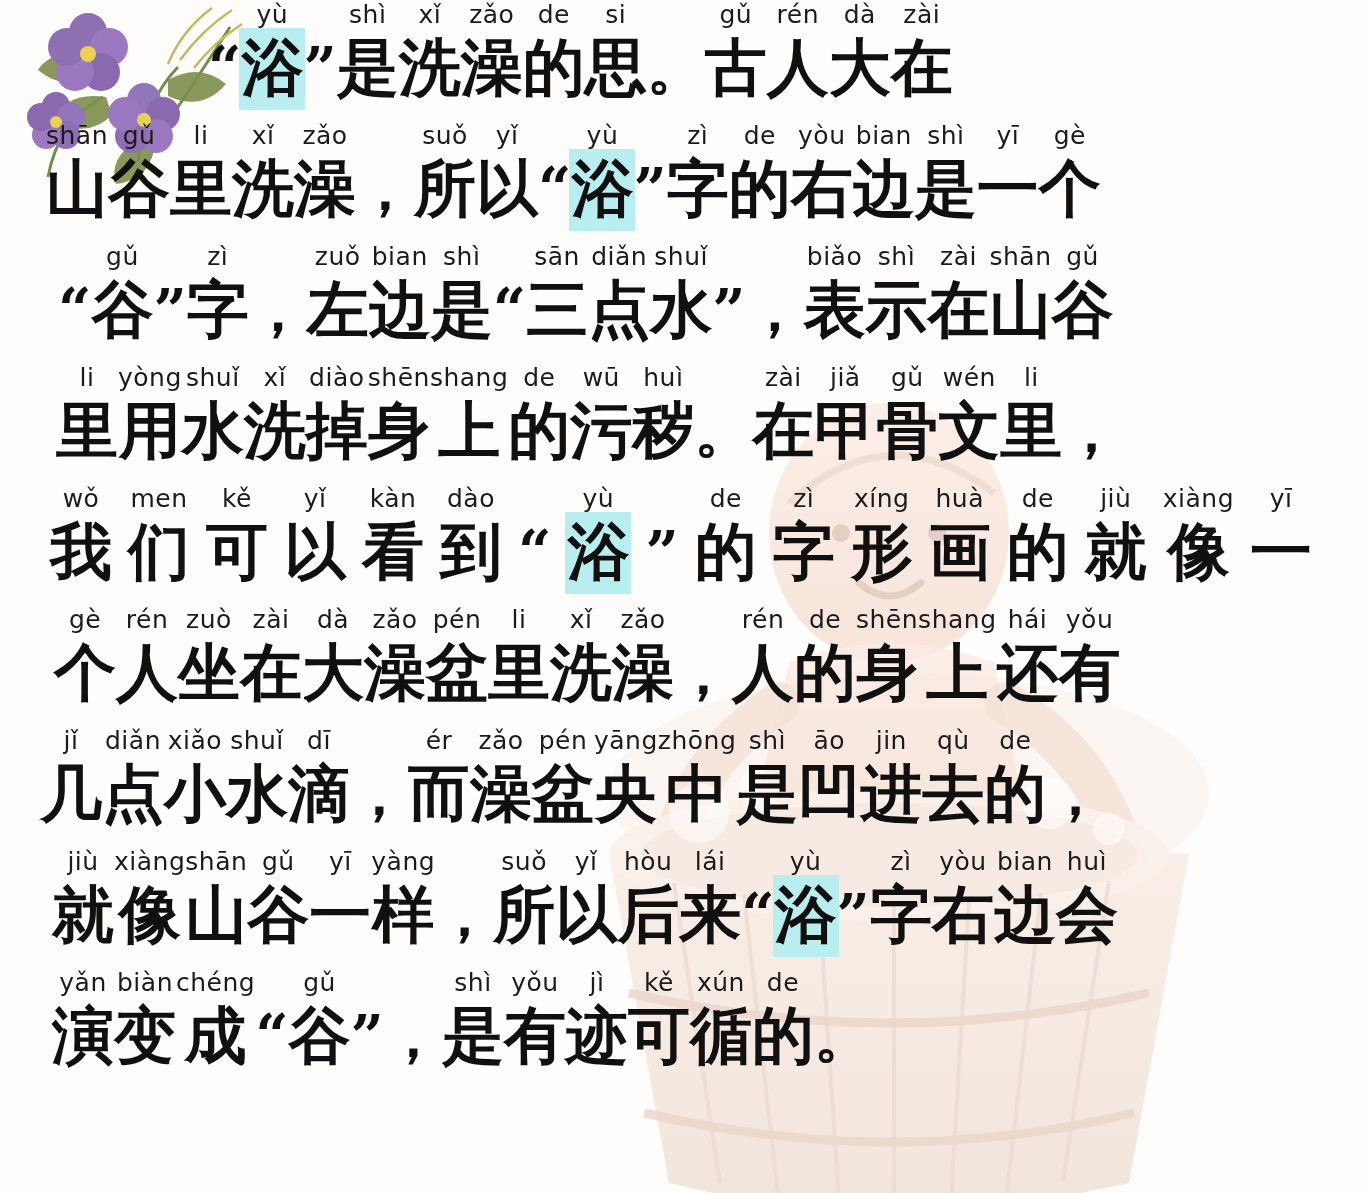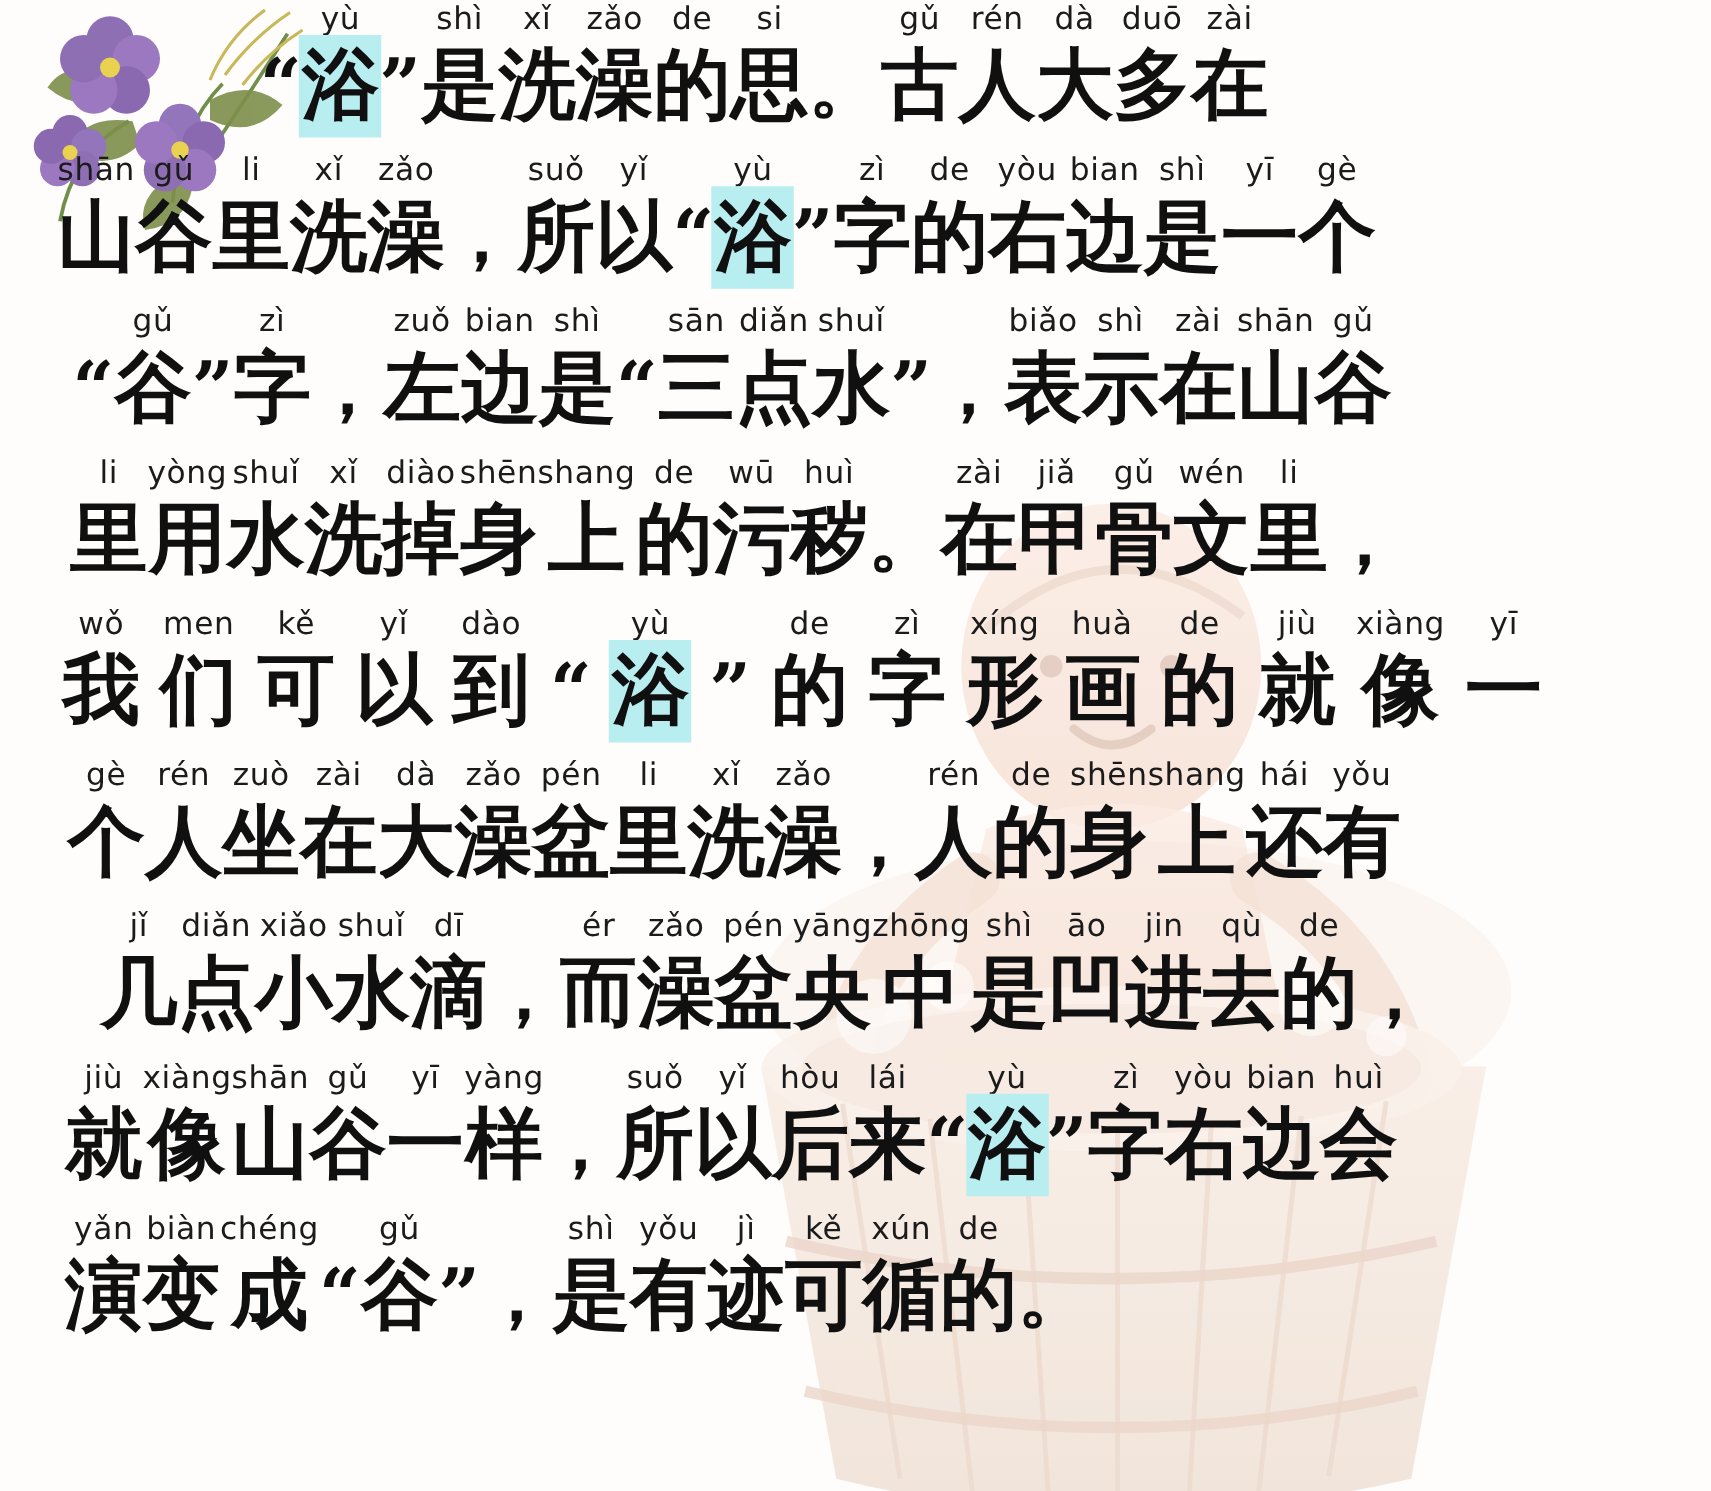--- a/index.html
+++ b/index.html
@@ -94,21 +94,21 @@
   
   .tok.punc .hz { font-size: 58px; }
 
   
   .l1 { padding-left: 208px; }
   .l2 { padding-left: 46px; }
   .l3 { padding-left: 58px; }
   .l4 { padding-left: 56px; }
   .l5 { padding-left: 50px; gap: 16px; }
   .l6 { padding-left: 54px; }
-  .l7 { padding-left: 80px; }
+  .l7 { padding-left: 40px; }
   .l8 { padding-left: 52px; }
   .l9 { padding-left: 52px; text-align: center; }
 </style>
 </head>
 <body>
 
 <div id="page">
 
   <svg class="bg-art" viewBox="0 0 820 960" xmlns="http://www.w3.org/2000/svg">
     <defs>
@@ -247,24 +247,20 @@
           </div>
           <div class="tok">
             <div class="py">rén</div>
             <div class="hz">人</div>
           </div>
           <div class="tok">
             <div class="py">dà</div>
             <div class="hz">大</div>
           </div>
           <div class="tok">
-            <div class="py">duō</div>
-            <div class="hz">多</div>
-          </div>
-          <div class="tok">
             <div class="py">zài</div>
             <div class="hz">在</div>
           </div>
         </div>
     </div>
     <div class="line">
       <div class="row l2">
           <div class="tok">
             <div class="py">shān</div>
             <div class="hz">山</div>
@@ -503,20 +499,24 @@
           </div>
           <div class="tok">
             <div class="py">kě</div>
             <div class="hz">可</div>
           </div>
           <div class="tok">
             <div class="py">yǐ</div>
             <div class="hz">以</div>
           </div>
           <div class="tok">
+            <div class="py">kàn</div>
+            <div class="hz">看</div>
+          </div>
+          <div class="tok">
             <div class="py">dào</div>
             <div class="hz">到</div>
           </div>
           <div class="tok punc">
             <div class="py"></div>
             <div class="hz">“</div>
           </div>
           <div class="tok">
             <div class="py">yù</div>
             <div class="hz hl">浴</div>

